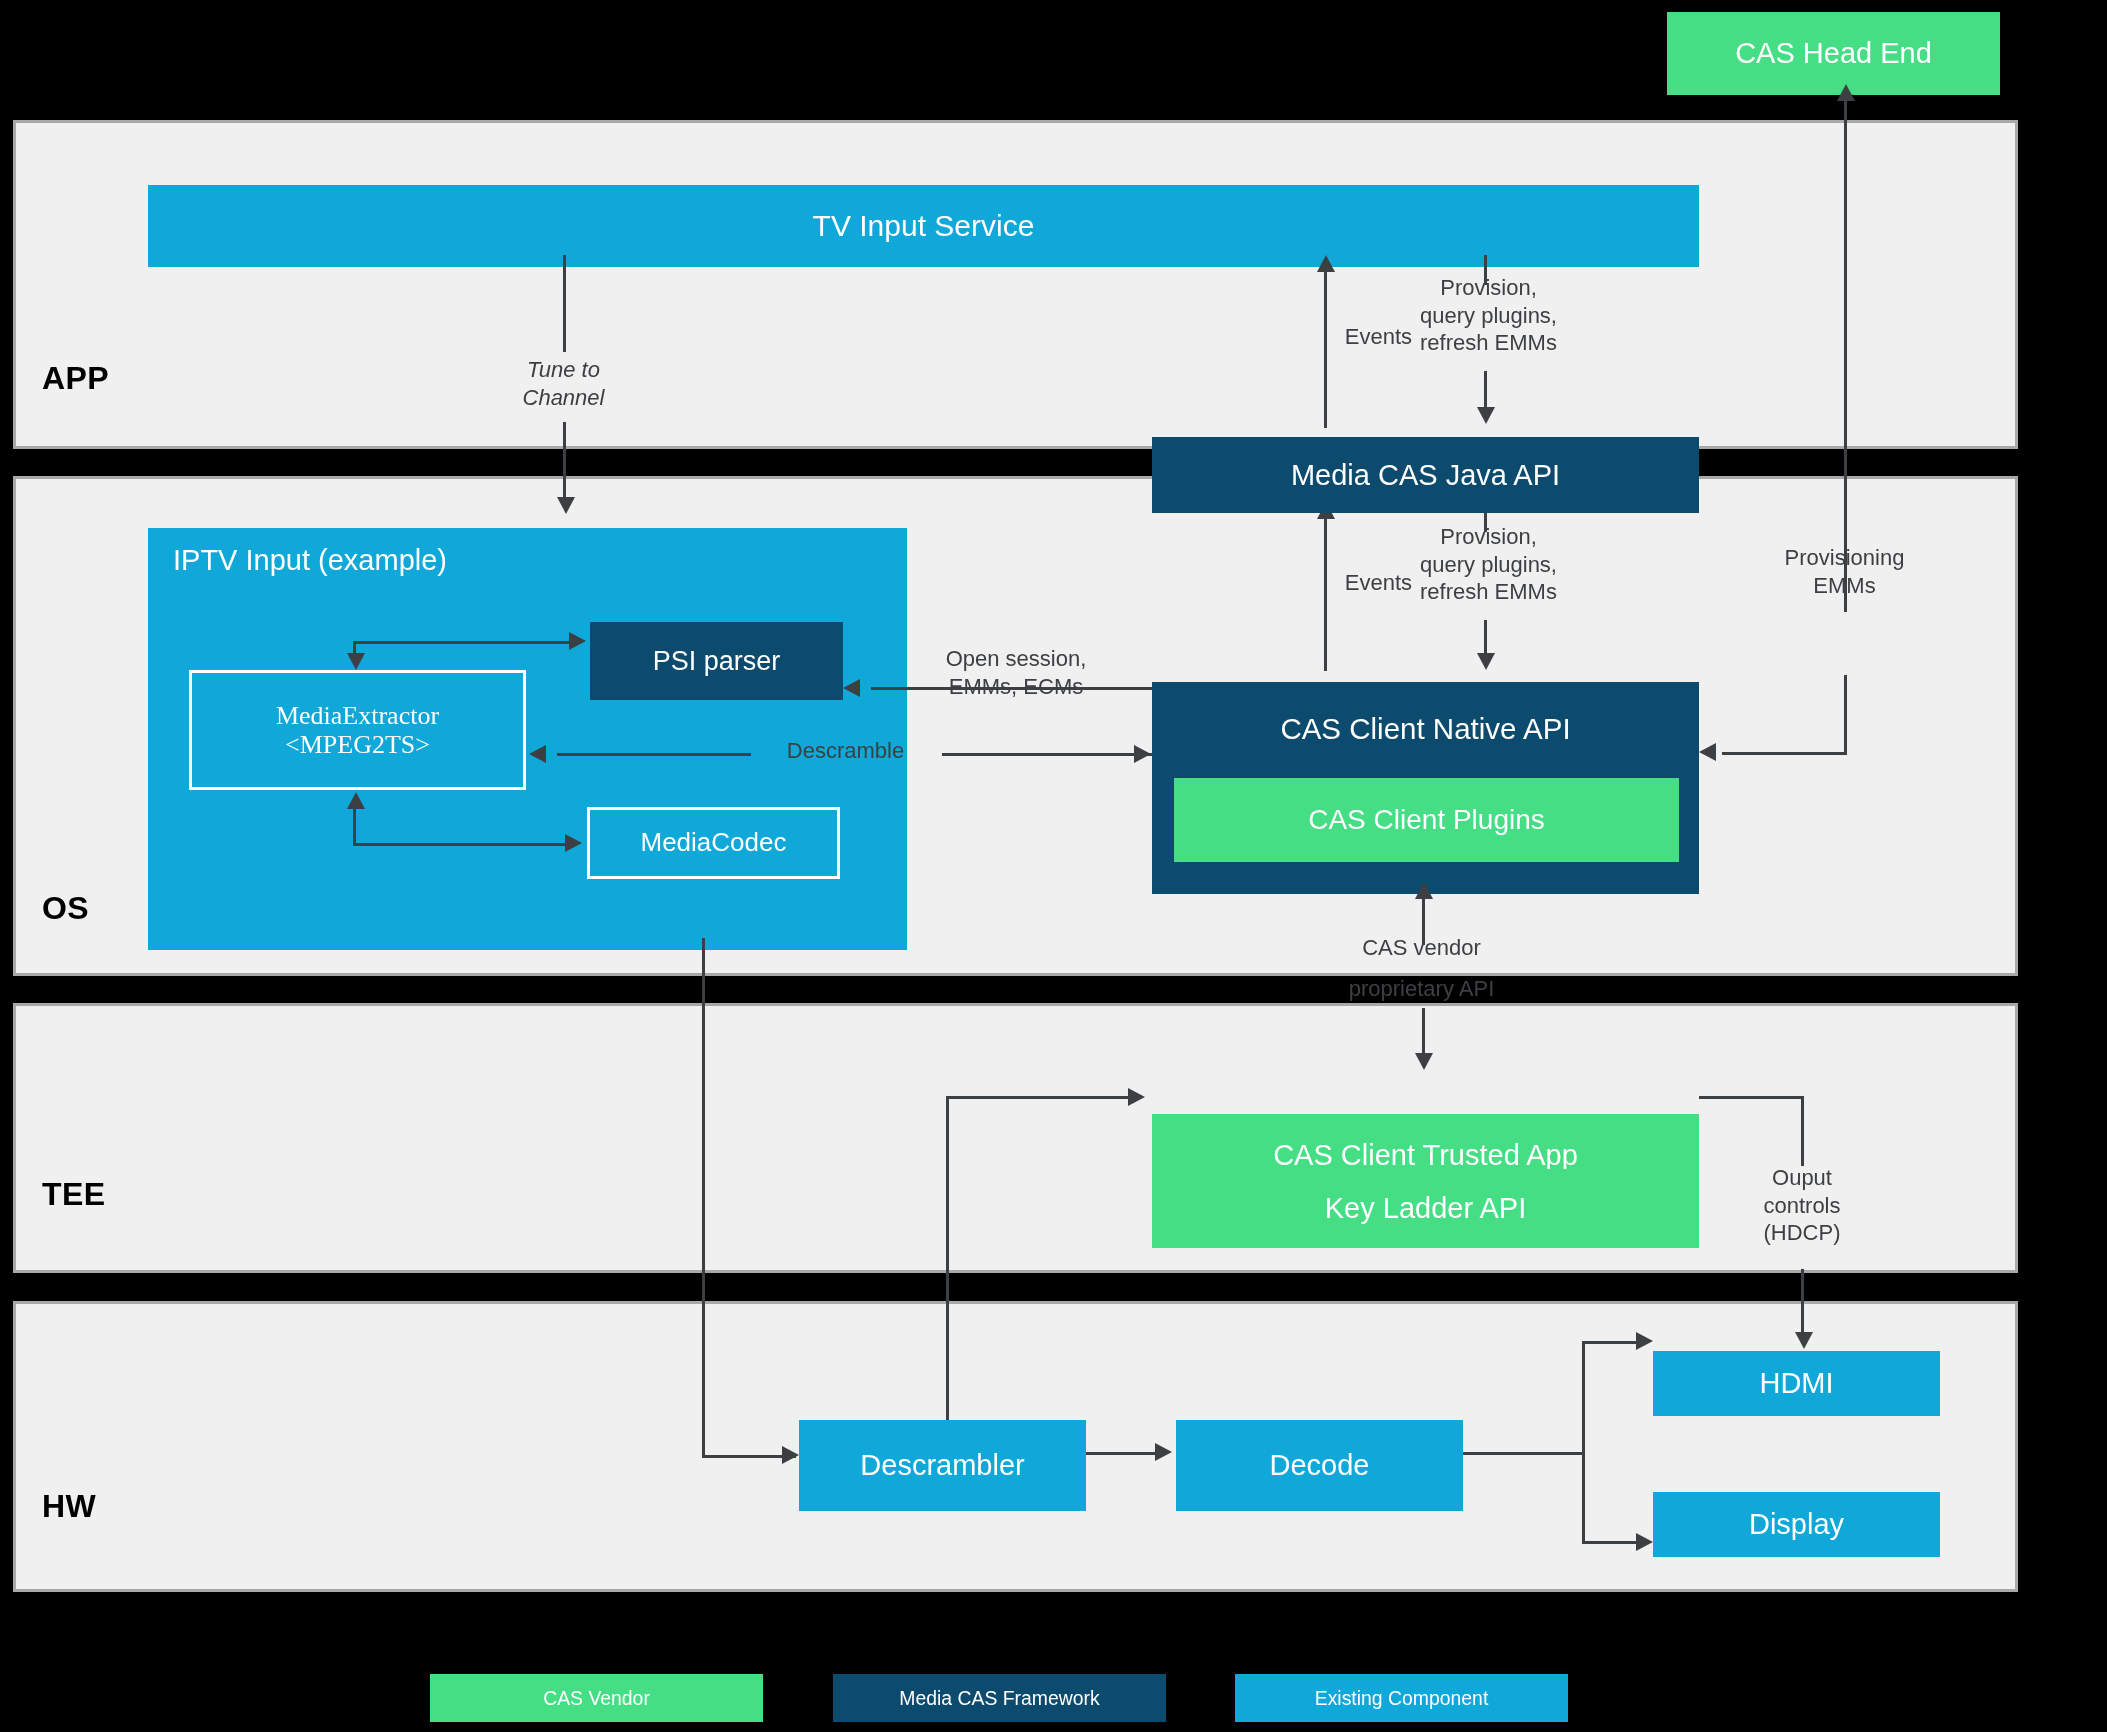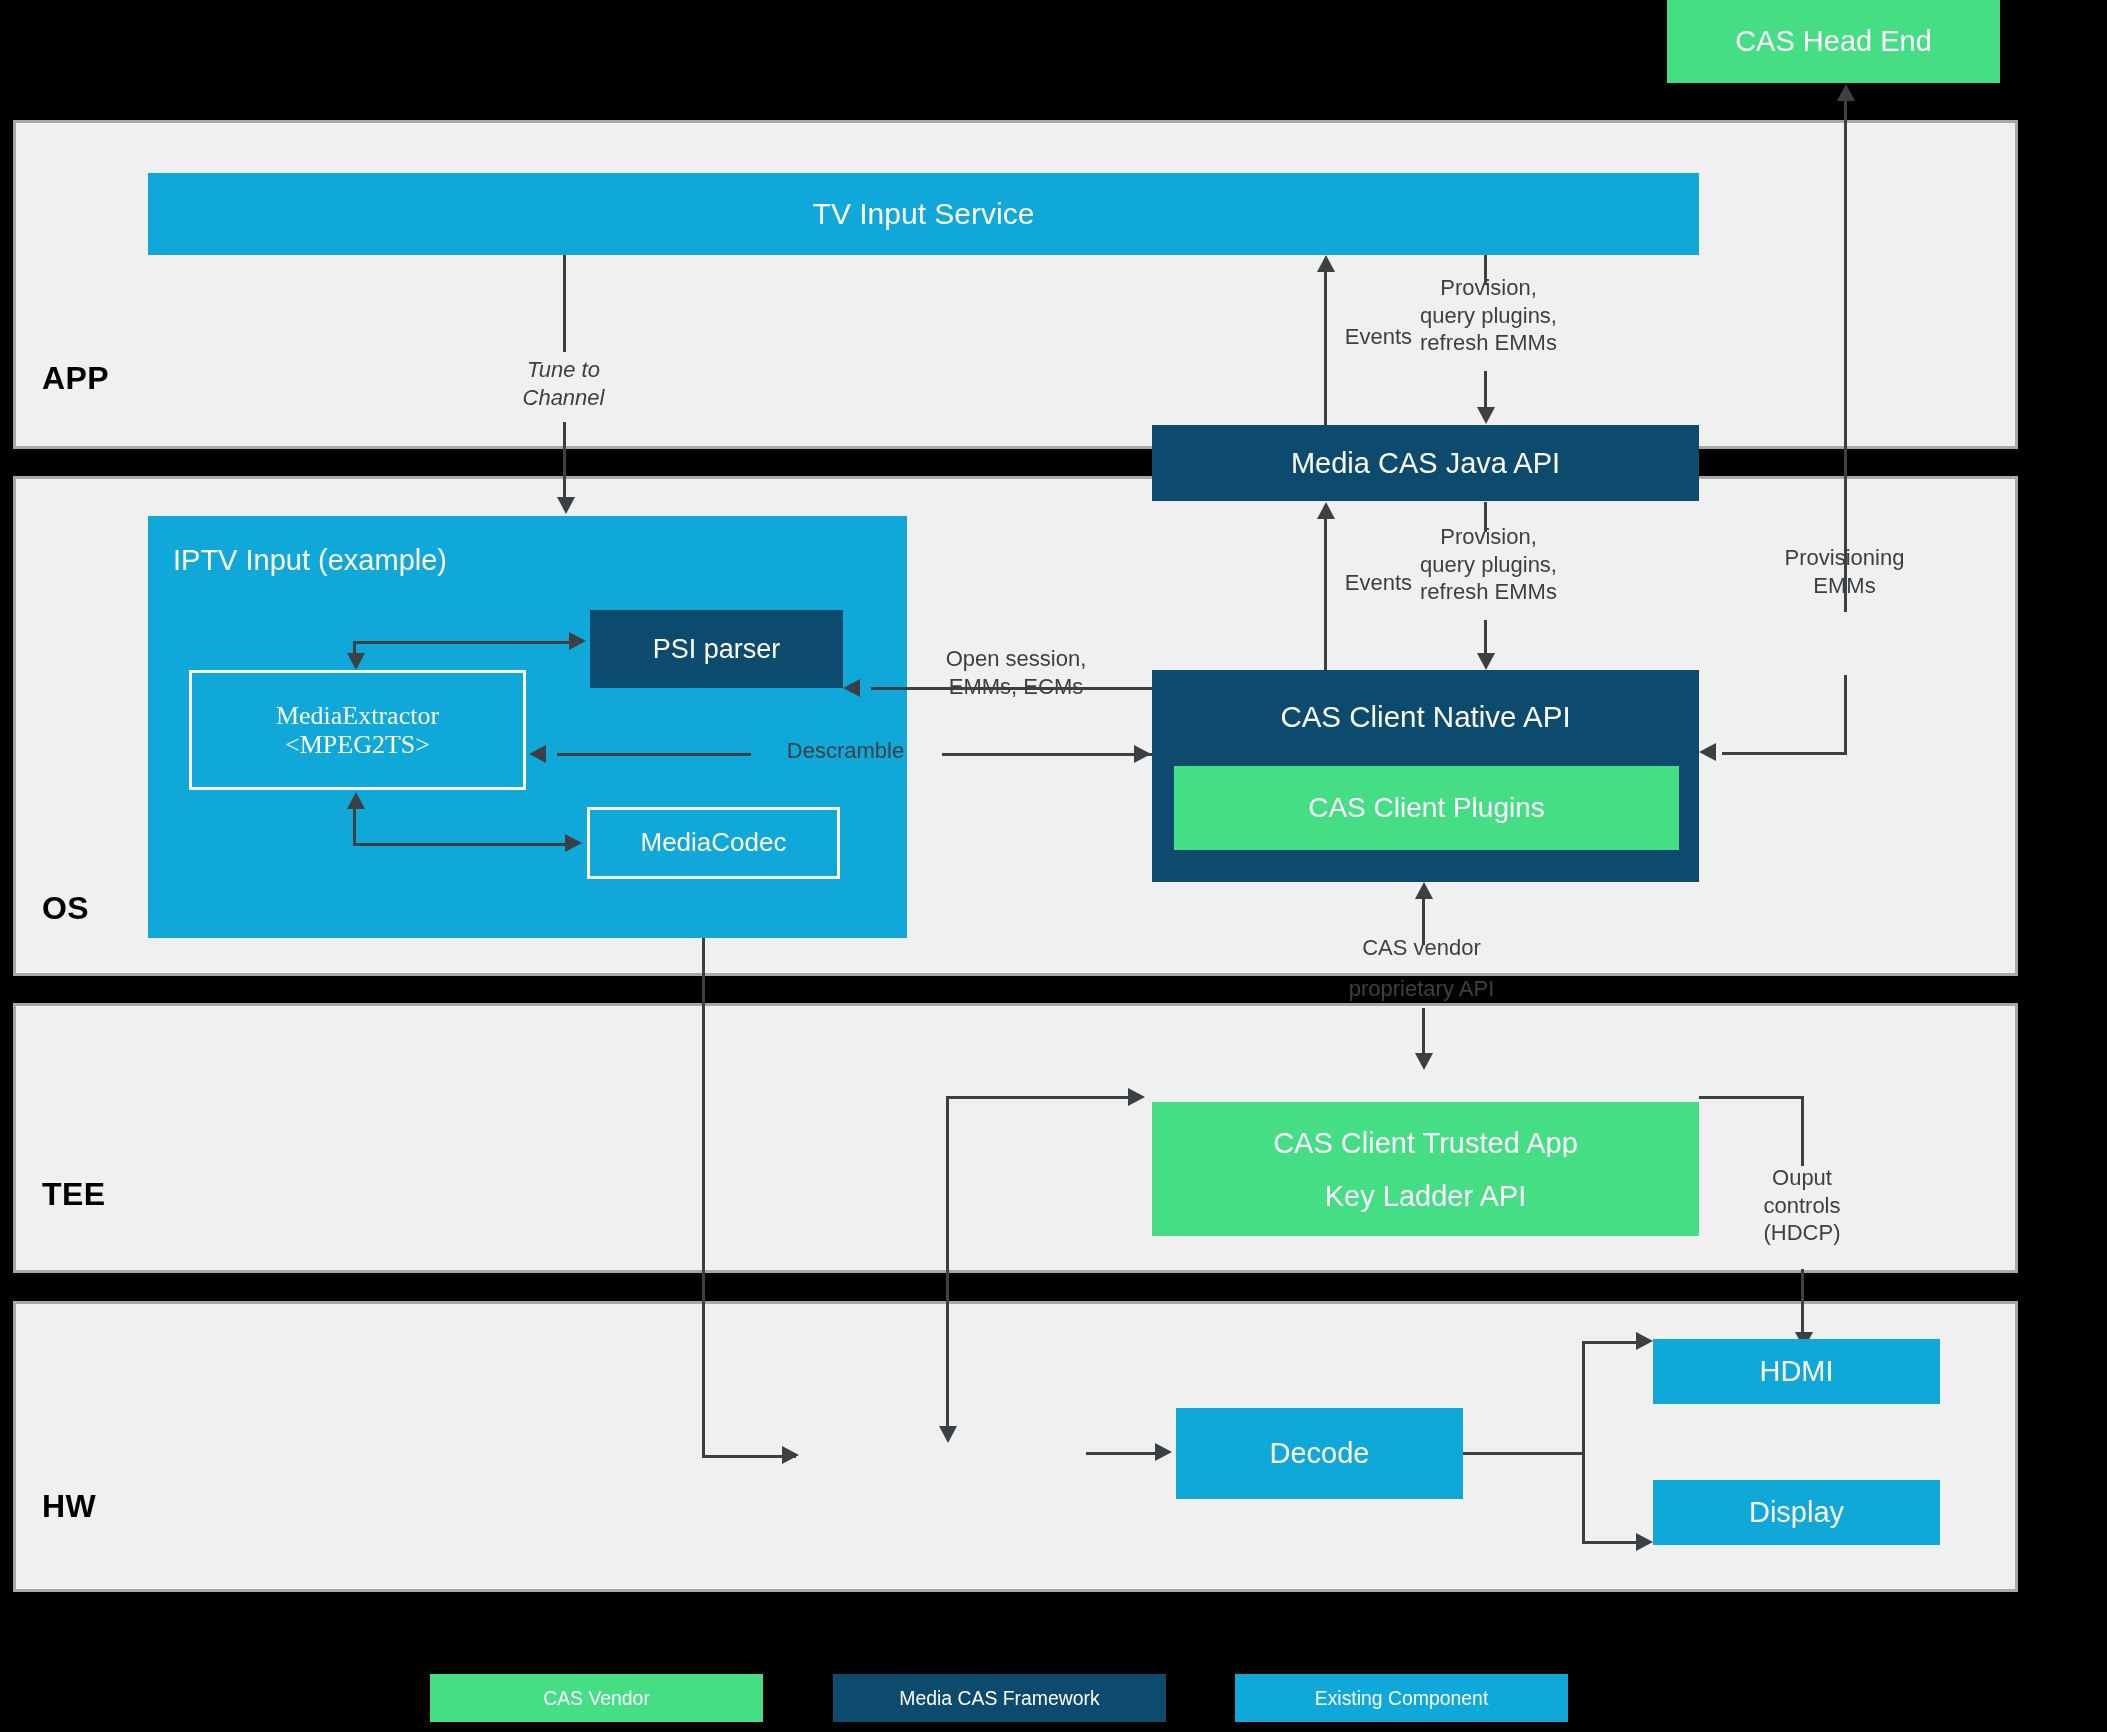--- a/index.html
+++ b/index.html
@@ -27,20 +27,21 @@
 
   
   .box {
     position: absolute;
     display: flex;
     align-items: center;
     justify-content: center;
     color: #ffffff;
     text-align: center;
     line-height: 1.12;
+    margin-top: 12px;
   }
   .blue   { background: #0FA8D8; }
   .purple { background: #0c4a6e; }
   .green  { background: #45DE85; }
 
   .outline-box {
     position: absolute;
     display: flex; align-items: center; justify-content: center;
     background: transparent;
     border: 3px solid #ffffff;
@@ -197,20 +198,21 @@
   <div class="edge-label" style="left:1707px; top:1164px; width:190px;">Ouput
 controls
 (HDCP)</div>
   <div class="vline" style="left:1801px; top:1269px; height:67px;"></div>
   <div class="arrow arrow-down" style="left:1795px; top:1332px;"></div>
 
   <div class="vline" style="left:702px; top:938px; height:519px;"></div>
   <div class="hline" style="left:702px; top:1455px; width:94px;"></div>
   <div class="arrow arrow-right" style="left:782px; top:1446px;"></div>
 
+  <div class="box blue" style="left:799px; top:1408px; width:287px; height:91px; font-size:29px;">Descrambler</div>
   <div class="box blue" style="left:1176px; top:1408px; width:287px; height:91px; font-size:29px;">Decode</div>
 
   <div class="hline" style="left:1086px; top:1452px; width:72px;"></div>
   <div class="arrow arrow-right" style="left:1155px; top:1443px;"></div>
 
   <div class="hline" style="left:1463px; top:1452px; width:122px;"></div>
   <div class="vline" style="left:1582px; top:1341px; height:202px;"></div>
   <div class="hline" style="left:1582px; top:1341px; width:55px;"></div>
   <div class="arrow arrow-right" style="left:1636px; top:1332px;"></div>
   <div class="hline" style="left:1582px; top:1541px; width:55px;"></div>

